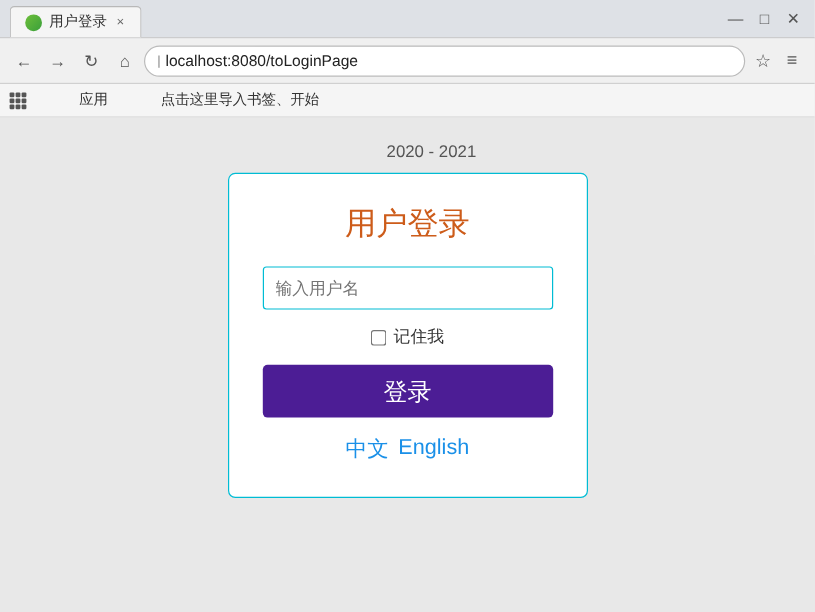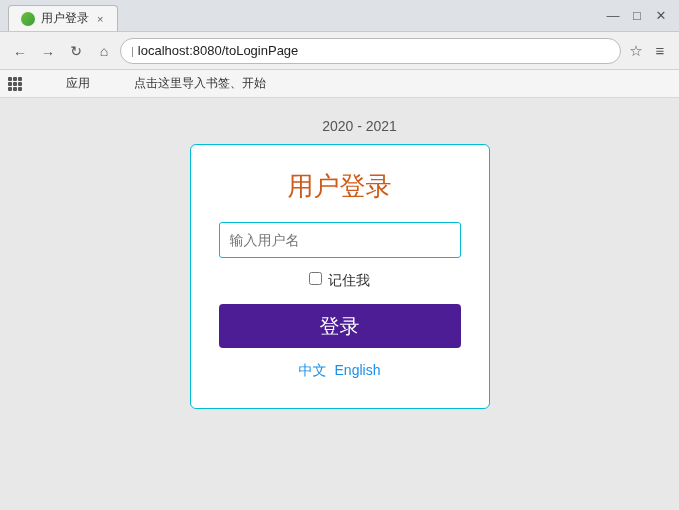--- a/index.html
+++ b/index.html
@@ -207,21 +207,21 @@
       color: #0c4a6e;
       outline: none;
       font-family: "Microsoft YaHei", Arial, sans-serif;
     }
     .login-input.password {
       border-color: #ccc;
     }
 
     .remember-row {
       display: flex;
-      align-items: flex-start;
+      align-items: center;
       gap: 6px;
       width: 100%;
       justify-content: center;
       font-size: 14px;
       color: #333;
     }
 
     .login-btn {
       width: 100%;
       height: 44px;
@@ -230,21 +230,21 @@
       border-radius: 4px;
       color: white;
       font-size: 20px;
       font-family: "Microsoft YaHei", Arial, sans-serif;
       cursor: pointer;
     }
 
     .lang-row {
       display: flex;
       gap: 8px;
-      font-size: 14px;
+      font-size: 18px;
     }
     .lang-link {
       color: #1a90e8;
       cursor: pointer;
       text-decoration: none;
     }
   </style>
 </head>
 <body>
 

